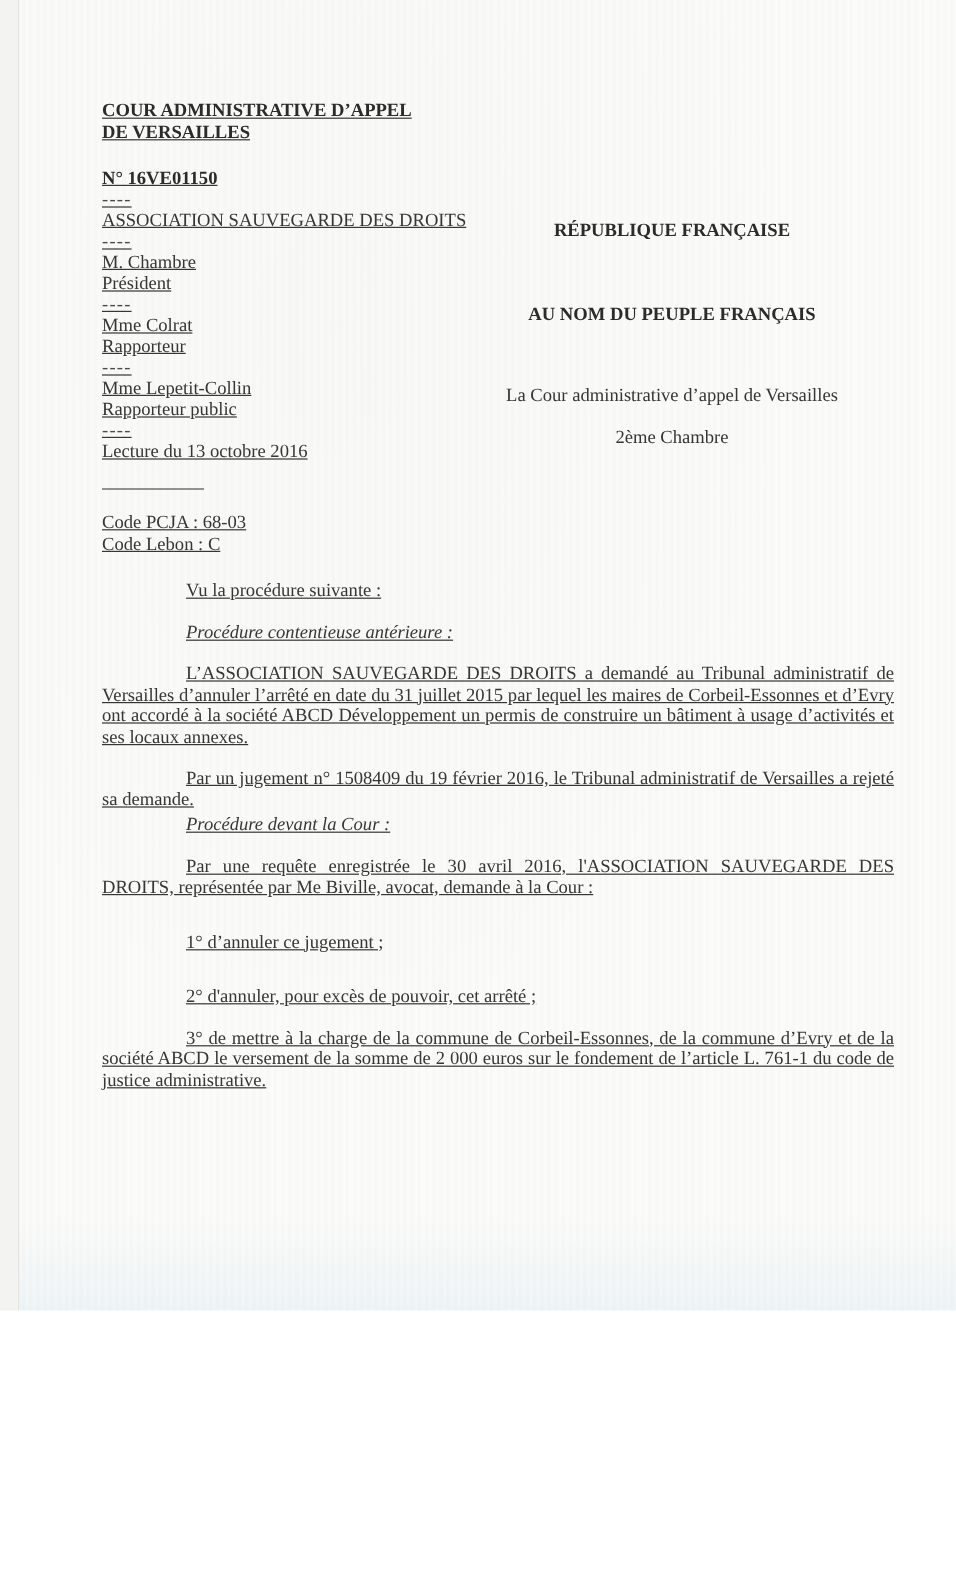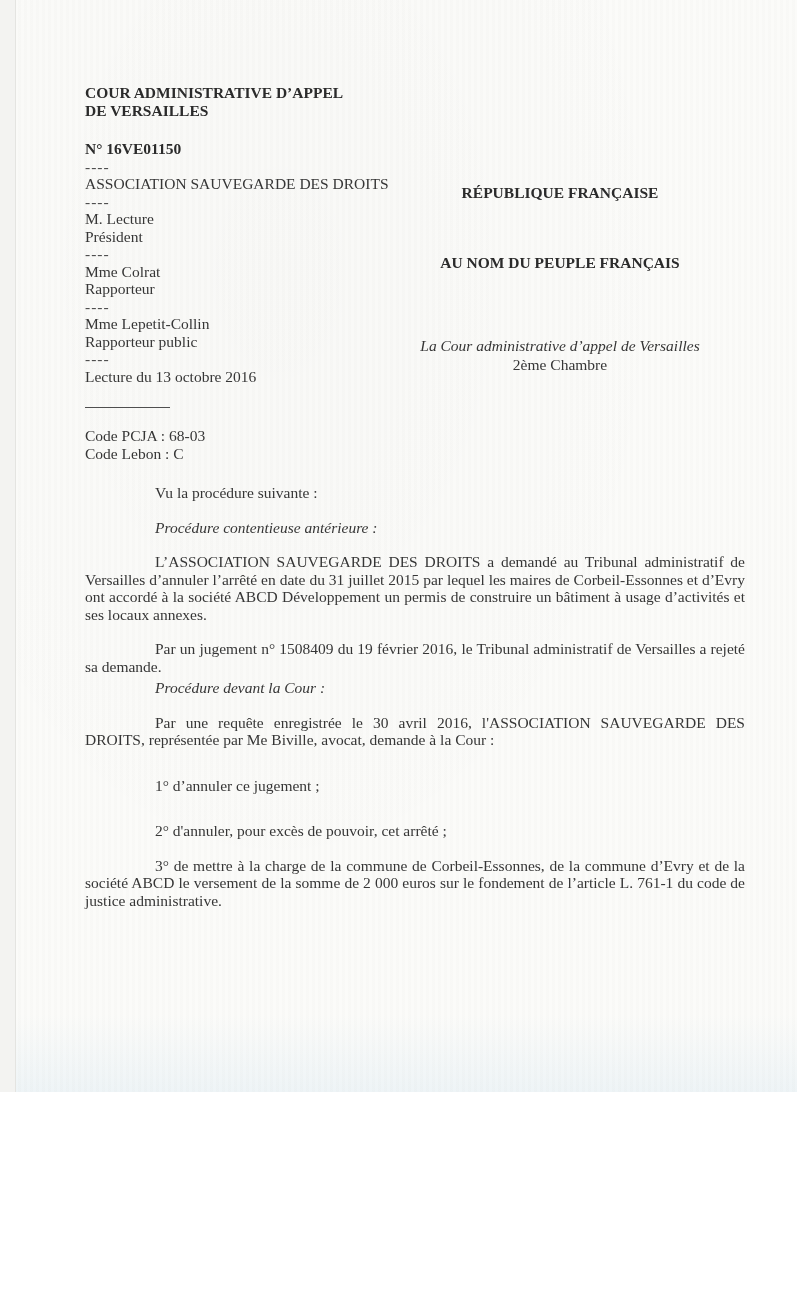--- a/index.html
+++ b/index.html
@@ -27,41 +27,42 @@
   .edge-strip {
     position: absolute;
     left: 0; top: 0; bottom: 0;
     width: 15px;
     background: #f3f3f1;
     border-right: 1px solid #e4e4e1;
   }
   .content {
     position: relative;
     padding: 84px 52px 0 85px;
+    text-decoration: underline;
   }
   .b { font-weight: bold; color: #2b2b2b; }
   .line { white-space: nowrap; }
   .dashes { color: #4a4a4a; letter-spacing: 1px; }
   .casenum { margin-top: 21px; }
   .rule {
     width: 85px;
     border: none;
     border-top: 1.5px solid #4f4f4f;
     margin: 22px 0 0 0;
   }
   .codes { margin-top: 19px; }
   .mast-item {
     position: absolute;
     left: 410px;
     width: 300px;
     text-align: center;
   }
   .m1 { top: 184px; }
   .m2 { top: 254px; }
-  .m3 { top: 337px; font-style: italic; }
+  .m3 { top: 321px; }
   .m4 { top: 356px; }
   .para {
     margin: 17px 0 0 0;
     text-indent: 70px;
     text-align: justify;
   }
   .single { text-align: left; margin-top: 28px; }
   .vu { margin-top: 22px; }
   .ital { font-style: italic; text-align: left; }
   .sec2 { margin-top: 4px; }
@@ -81,21 +82,21 @@
 
     <div class="header-left">
       <div class="line b">COUR ADMINISTRATIVE D’APPEL</div>
       <div class="line b">DE VERSAILLES</div>
 
       <div class="line b casenum">N° 16VE01150</div>
       <div class="line dashes">----</div>
       <div class="line">ASSOCIATION SAUVEGARDE DES DROITS</div>
       <div class="line dashes">----</div>
 
-      <div class="line">M. Lecture</div>
+      <div class="line">M. Chambre</div>
       <div class="line">Président</div>
       <div class="line dashes">----</div>
 
       <div class="line">Mme Colrat</div>
       <div class="line">Rapporteur</div>
       <div class="line dashes">----</div>
 
       <div class="line">Mme Lepetit-Collin</div>
       <div class="line">Rapporteur public</div>
       <div class="line dashes">----</div>

